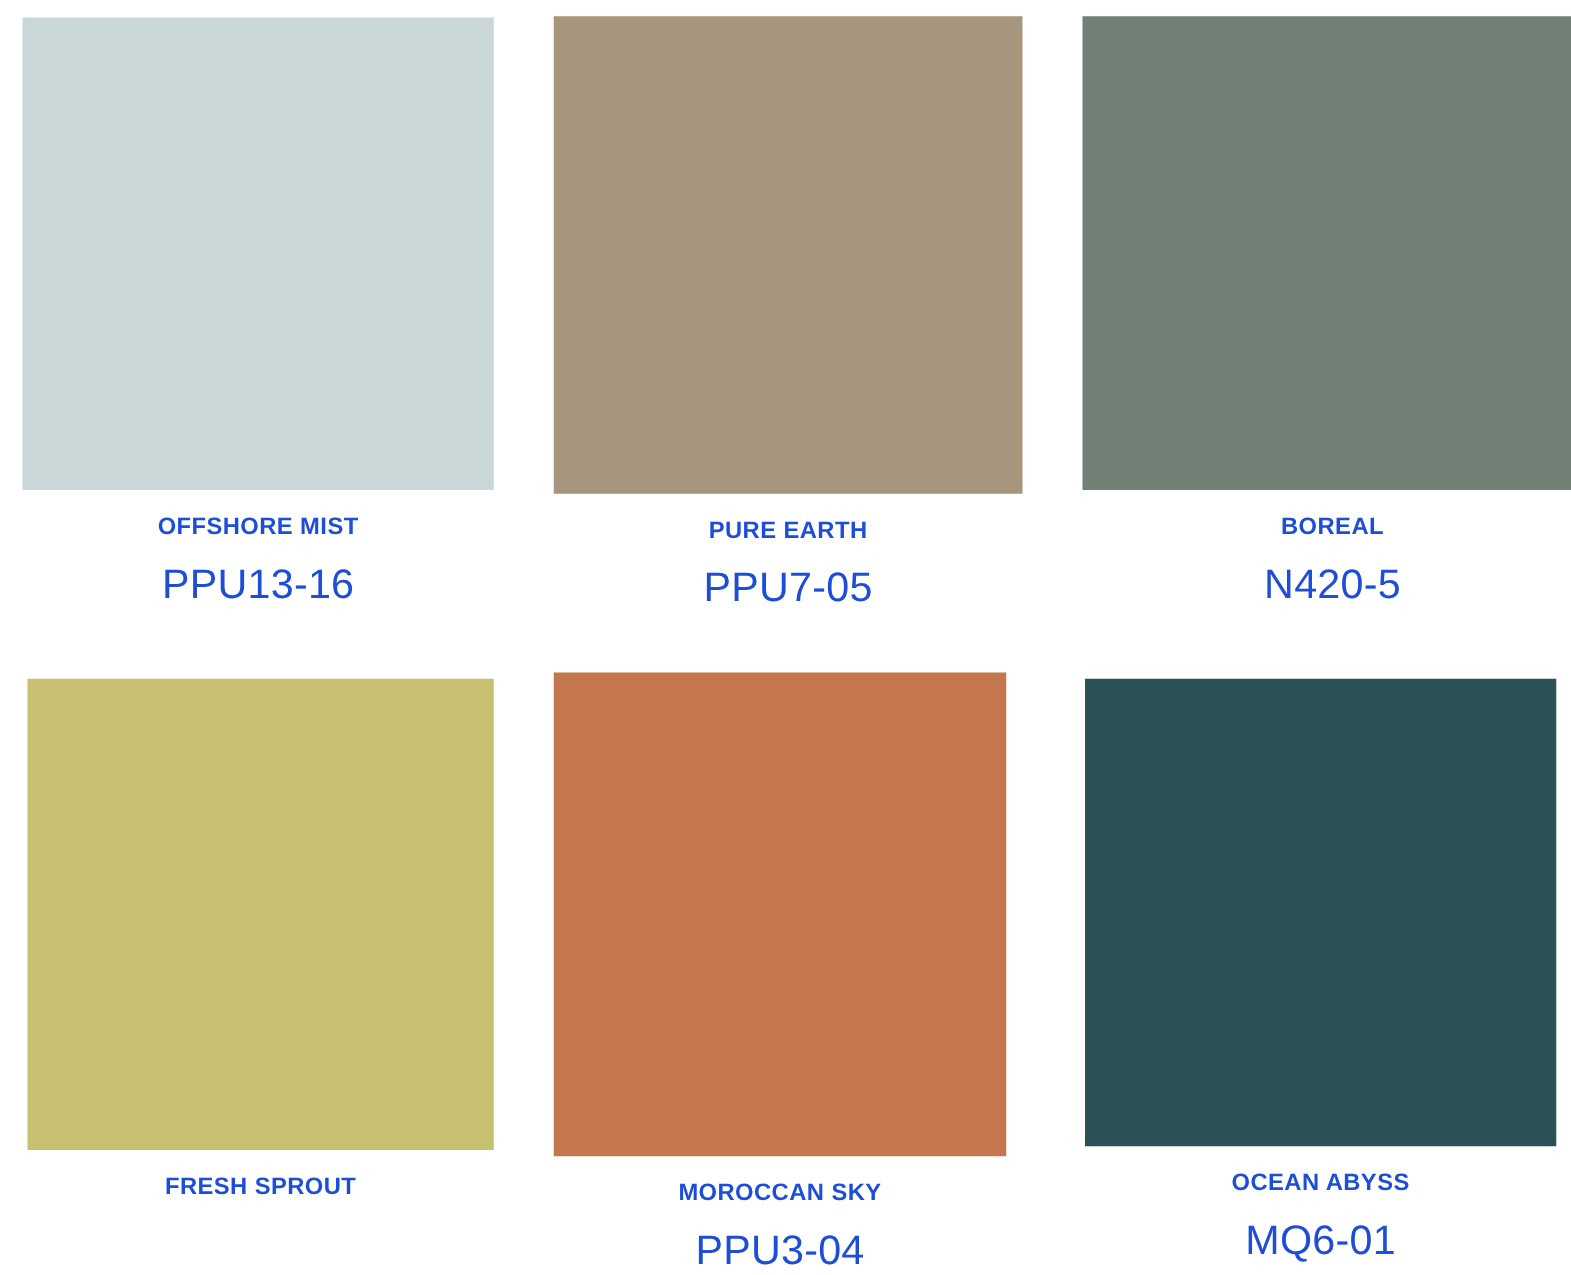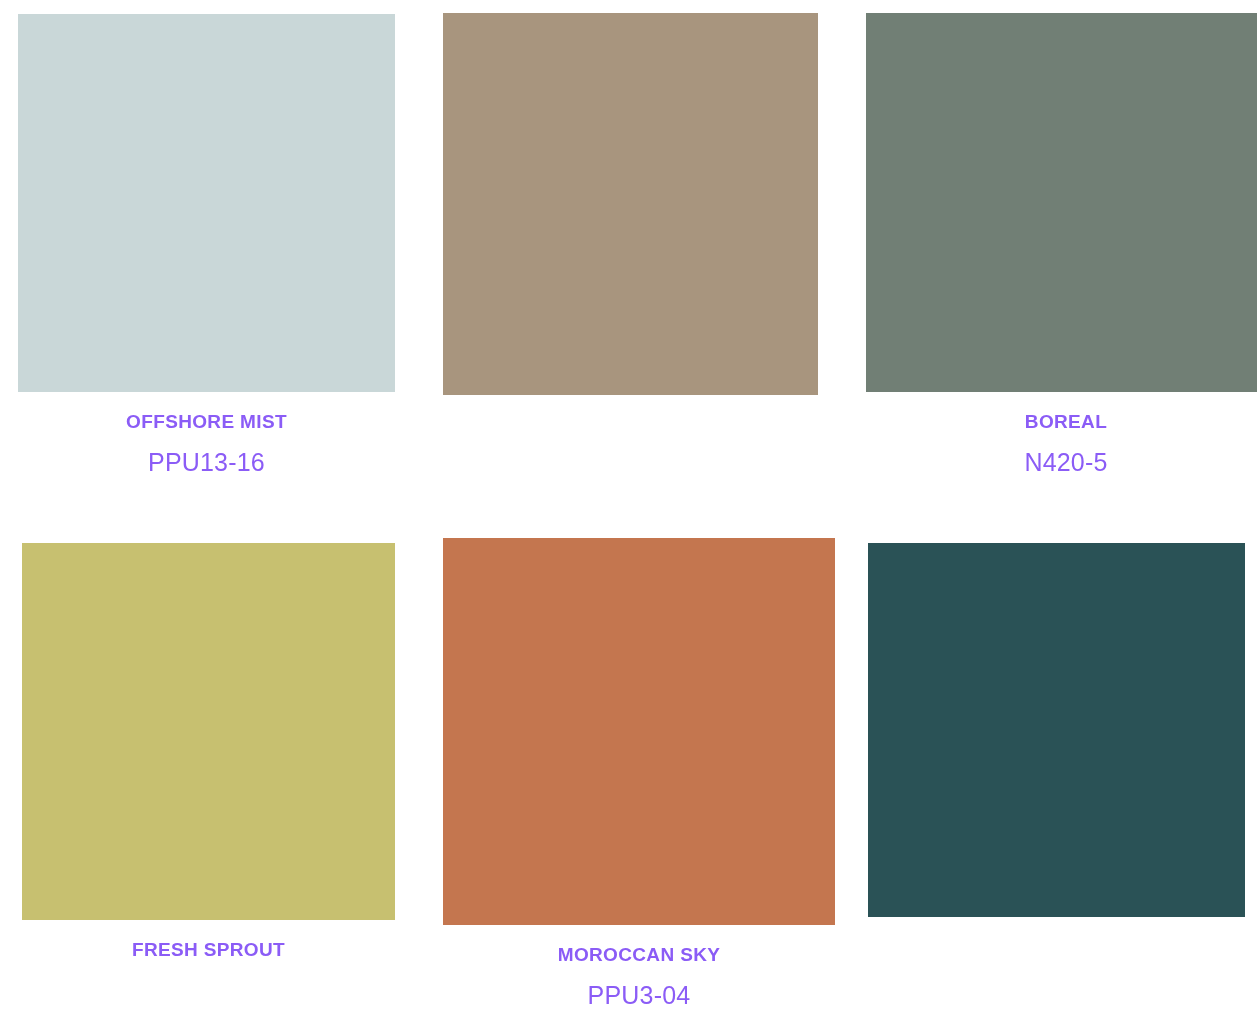--- a/index.html
+++ b/index.html
@@ -27,34 +27,34 @@
   }
 
   .swatch-chip {
     width: 100%;
     display: block;
   }
 
   .swatch-caption {
     width: 100%;
     text-align: center;
-    color: #8b5cf6;
+    color: #1d4ed8;
   }
 
   .swatch-name {
     font-size: 19px;
     font-weight: bold;
     letter-spacing: 0.35px;
     line-height: 1.1;
     margin-top: 20px;
     white-space: nowrap;
   }
 
   .swatch-code {
-    font-size: 25px;
+    font-size: 33px;
     font-weight: normal;
     letter-spacing: 0.2px;
     line-height: 1.1;
     margin-top: 16px;
     white-space: nowrap;
   }
 </style>
 </head>
 <body>
 
@@ -63,42 +63,50 @@
   <div class="swatch-card" style="left:18px; top:14px; width:377px;">
     <div class="swatch-chip" style="height:378px; background:#c9d7d8;"></div>
     <div class="swatch-caption">
       <div class="swatch-name">OFFSHORE MIST</div>
       <div class="swatch-code">PPU13-16</div>
     </div>
   </div>
 
   <div class="swatch-card" style="left:443px; top:13px; width:375px;">
     <div class="swatch-chip" style="height:382px; background:#a8957e;"></div>
+    <div class="swatch-caption">
+      <div class="swatch-name">PURE EARTH</div>
+      <div class="swatch-code">PPU7-05</div>
+    </div>
   </div>
 
   <div class="swatch-card" style="left:866px; top:13px; width:400px;">
     <div class="swatch-chip" style="height:379px; background:#717f75;"></div>
     <div class="swatch-caption">
       <div class="swatch-name">BOREAL</div>
       <div class="swatch-code">N420-5</div>
     </div>
   </div>
 
   <div class="swatch-card" style="left:22px; top:543px; width:373px;">
     <div class="swatch-chip" style="height:377px; background:#c7c070;"></div>
     <div class="swatch-caption">
       <div class="swatch-name">FRESH SPROUT</div>
     </div>
   </div>
 
-  <div class="swatch-card" style="left:443px; top:538px; width:392px;">
+  <div class="swatch-card" style="left:443px; top:538px; width:362px;">
     <div class="swatch-chip" style="height:387px; background:#c4764f;"></div>
     <div class="swatch-caption">
       <div class="swatch-name">MOROCCAN SKY</div>
       <div class="swatch-code">PPU3-04</div>
     </div>
   </div>
 
   <div class="swatch-card" style="left:868px; top:543px; width:377px;">
     <div class="swatch-chip" style="height:374px; background:#2a5256;"></div>
+    <div class="swatch-caption">
+      <div class="swatch-name">OCEAN ABYSS</div>
+      <div class="swatch-code">MQ6-01</div>
+    </div>
   </div>
 
 </div>
 
 </body></html>

